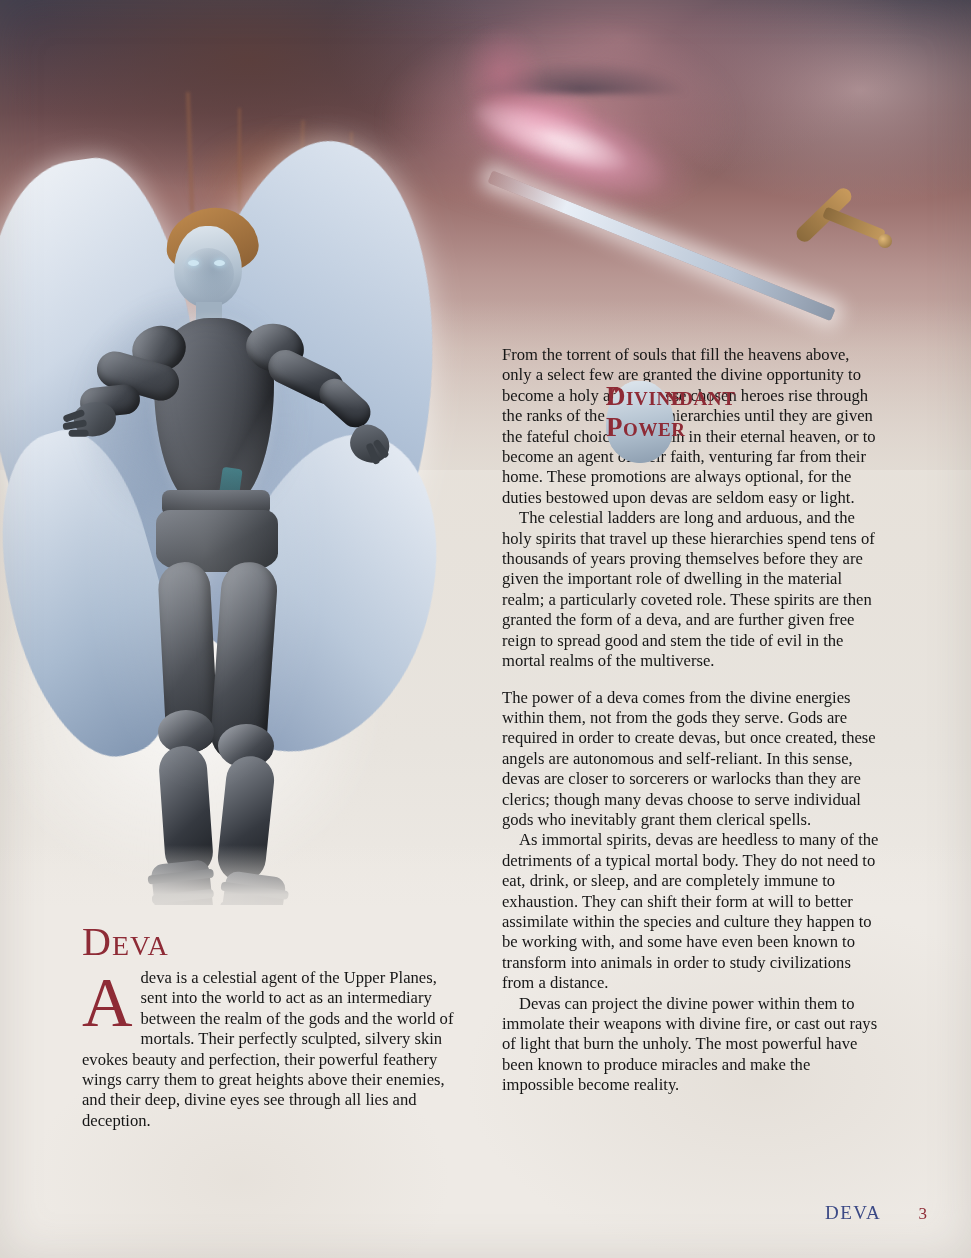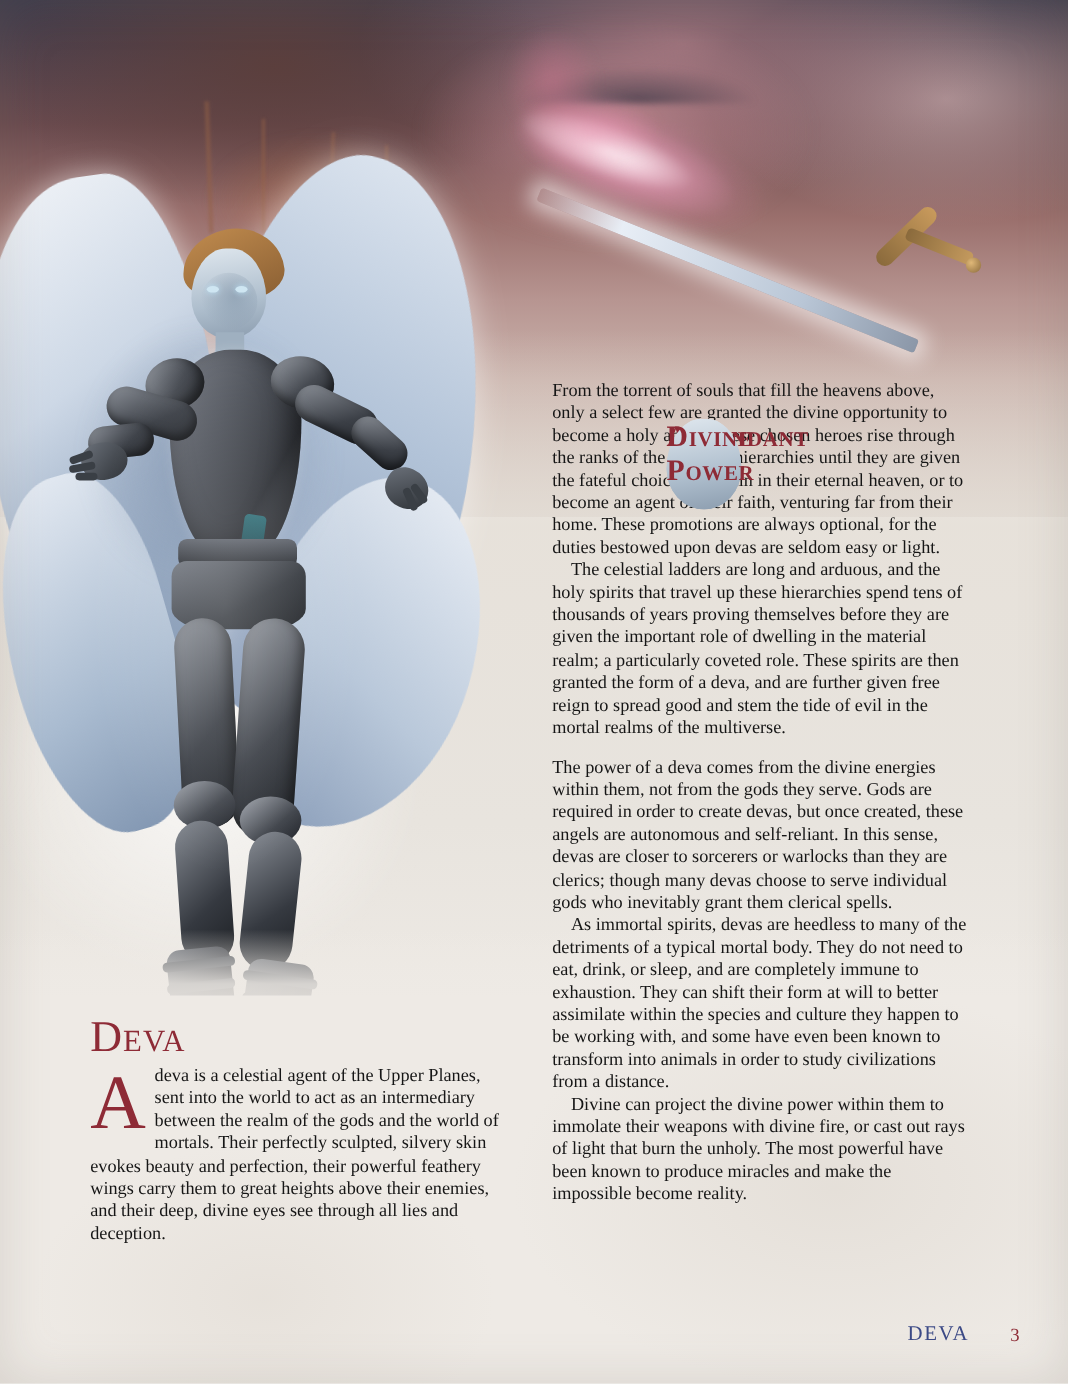--- a/index.html
+++ b/index.html
@@ -485,21 +485,21 @@
     <div class="sec">
       <h2 class="head">Ascendant Spirit</h2>
       <p class="body-text">From the torrent of souls that fill the heavens above, only a select few are granted the divine opportunity to become a holy angel. These chosen heroes rise through the ranks of the celestial hierarchies until they are given the fateful choice to remain in their eternal heaven, or to become an agent of their faith, venturing far from their home. These promotions are always optional, for the duties bestowed upon devas are seldom easy or light.</p>
       <p class="body-text">The celestial ladders are long and arduous, and the holy spirits that travel up these hierarchies spend tens of thousands of years proving themselves before they are given the important role of dwelling in the material realm; a particularly coveted role. These spirits are then granted the form of a deva, and are further given free reign to spread good and stem the tide of evil in the mortal realms of the multiverse.</p>
     </div>
 
     <div class="sec">
       <h2 class="head">Divine Power</h2>
       <p class="body-text">The power of a deva comes from the divine energies within them, not from the gods they serve. Gods are required in order to create devas, but once created, these angels are autonomous and self-reliant. In this sense, devas are closer to sorcerers or warlocks than they are clerics; though many devas choose to serve individual gods who inevitably grant them clerical spells.</p>
       <p class="body-text">As immortal spirits, devas are heedless to many of the detriments of a typical mortal body. They do not need to eat, drink, or sleep, and are completely immune to exhaustion. They can shift their form at will to better assimilate within the species and culture they happen to be working with, and some have even been known to transform into animals in order to study civilizations from a distance.</p>
-      <p class="body-text">Divine can project the divine power within them to immolate their weapons with divine fire, or cast out rays of light that burn the unholy. The most powerful have been known to produce miracles and make the impossible become reality.</p>
+      <p class="body-text">Devas can project the divine power within them to immolate their weapons with divine fire, or cast out rays of light that burn the unholy. The most powerful have been known to produce miracles and make the impossible become reality.</p>
     </div>
   </div>
 
   <div class="col col-left">
     <h1 class="title">Deva</h1>
     <div class="dropcap-wrap">
       <span class="dropcap">A</span>
       <p class="body-text intro">deva is a celestial agent of the Upper Planes, sent into the world to act as an intermediary between the realm of the gods and the world of mortals. Their perfectly sculpted, silvery skin evokes beauty and perfection, their powerful feathery wings carry them to great heights above their enemies, and their deep, divine eyes see through all lies and deception.</p>
     </div>
   </div>

